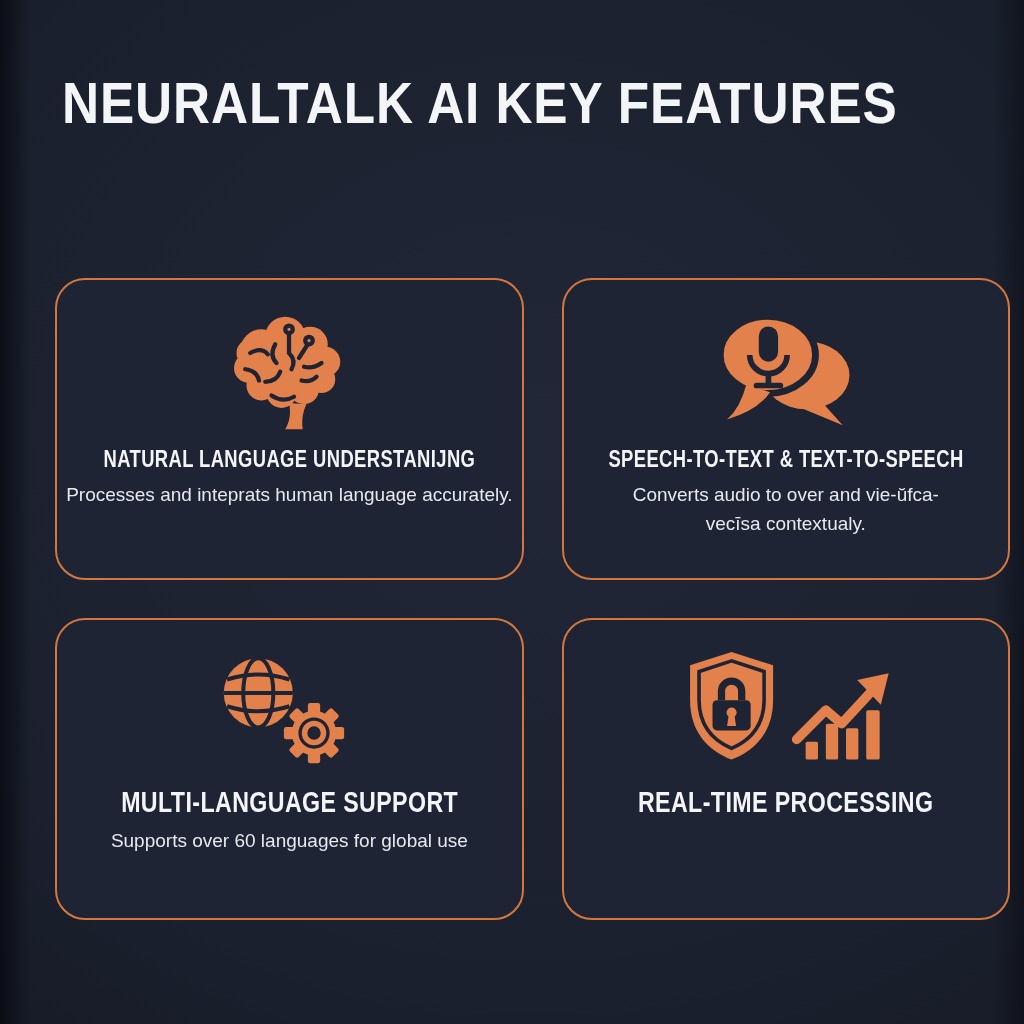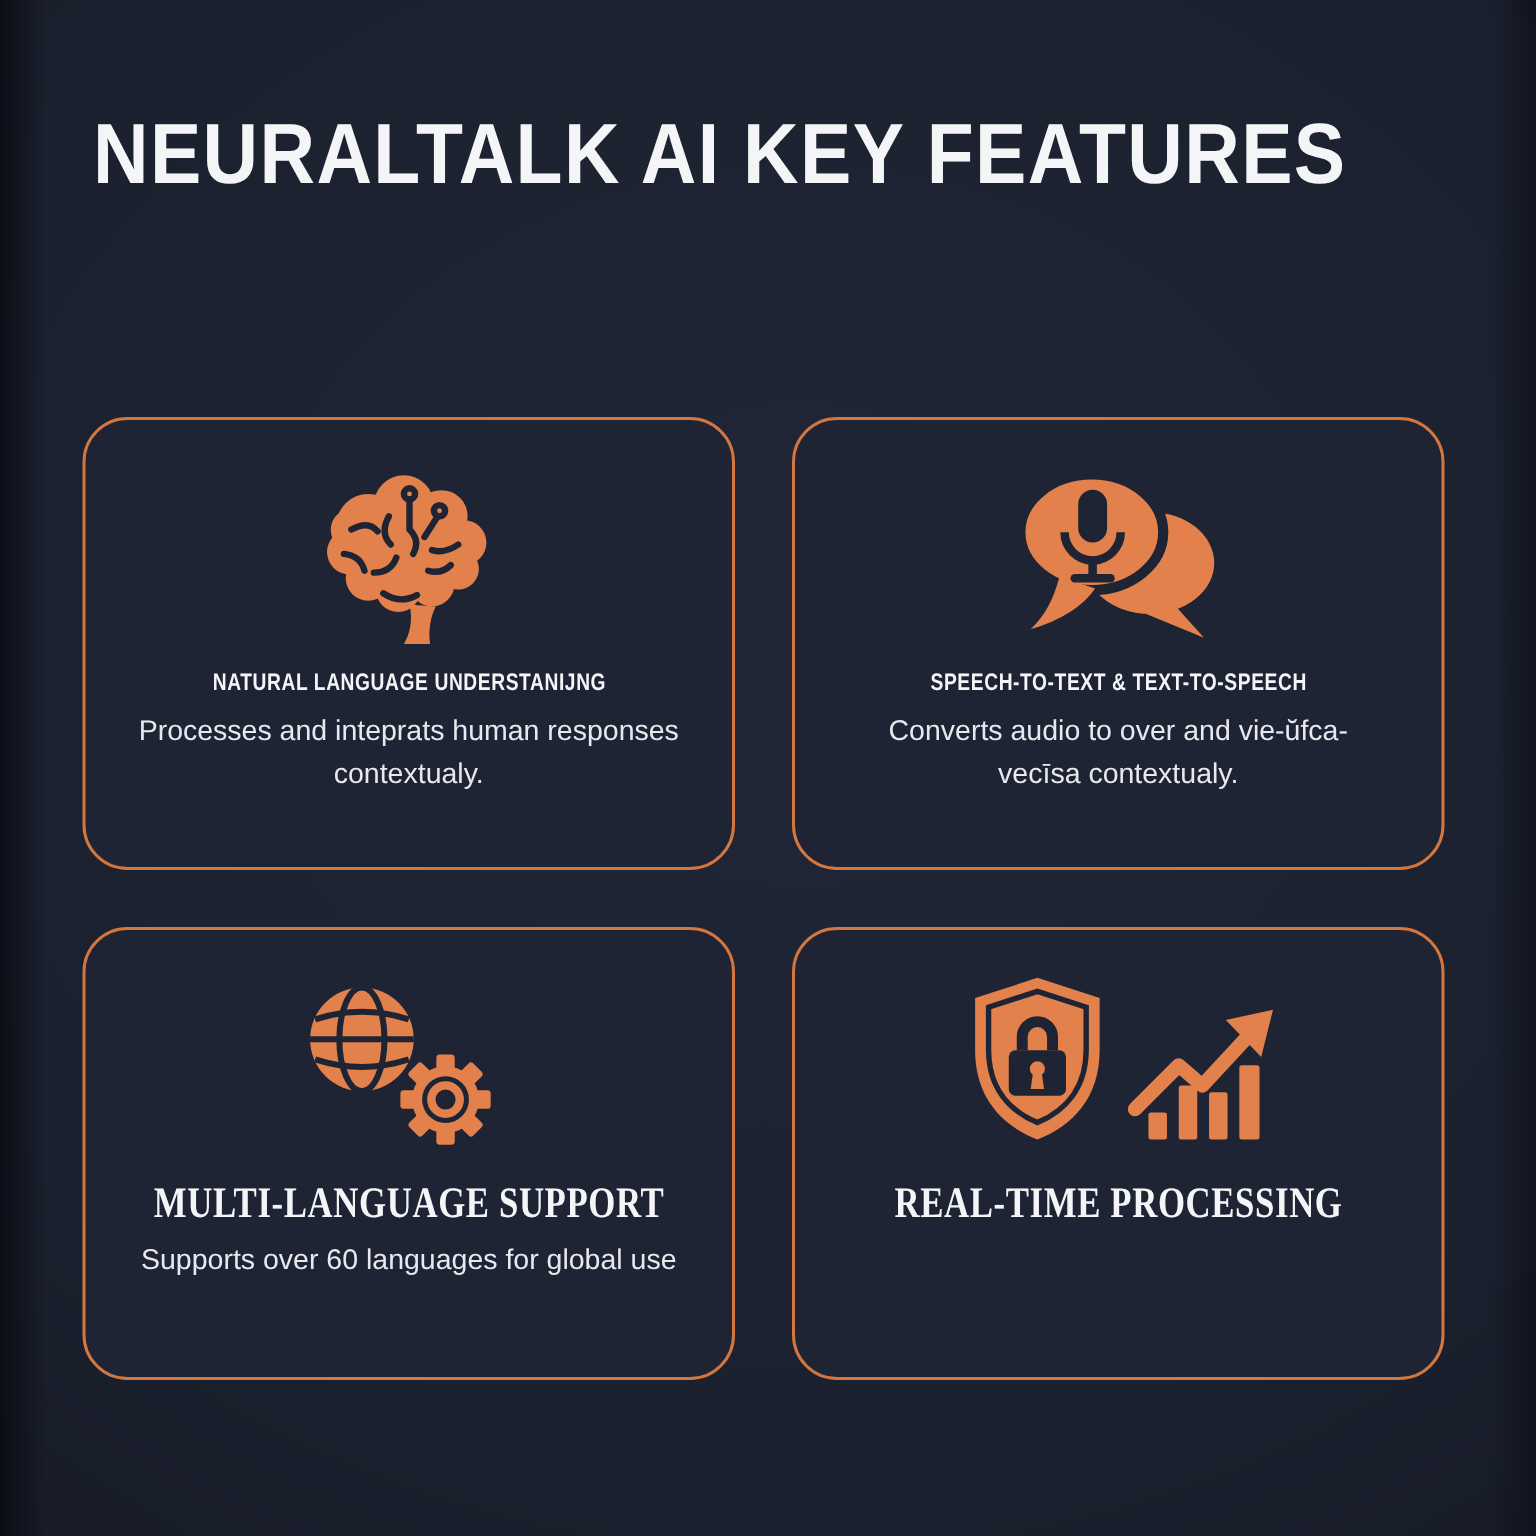--- a/index.html
+++ b/index.html
@@ -32,22 +32,22 @@
   }
   .card{
     border:2px solid var(--border-orange);
     border-radius:30px;
     background:var(--card-background);
     display:flex; flex-direction:column; align-items:center;
     padding-top:14px;
   }
   .icon-wrap{display:flex; align-items:center; justify-content:center; height:148px;}
   .card-title{color:var(--heading-text); font-weight:700; line-height:1; margin-top:6px; text-align:center;}
-  .t-md{font-size:16px;}
-  .t-lg{font-size:29px; font-family:Liberation Serif, serif;}
+  .t-md{font-size:23px;}
+  .t-lg{font-size:29px; }
   .cond{display:inline-block; transform:scaleX(.8); white-space:nowrap; letter-spacing:.5px;}
   .card-desc{
     color:var(--body-text); font-size:19px; font-weight:400;
     text-align:center; line-height:1.5; margin-top:10px;
   }
   .card-desc span{display:block;}
   svg{display:block;}
   .ofill{fill:var(--icon-orange);}
   .dfill{fill:var(--card-background);}
   .ostroke{stroke:var(--icon-orange);}
@@ -87,21 +87,21 @@
           <path d="M25 53 q9 1 11 9"></path>
           <path d="M41 63 q9 0 12 -8"></path>
           <path d="M49 33 q-5 9 1 15"></path>
           <path d="M46 74 q9 6 18 1"></path>
           <path d="M70 62 q7 2 12 -3"></path>
         </g>
       </svg>
     </div>
     <h2 class="card-title t-md"><span class="cond">NATURAL LANGUAGE UNDERSTANIJNG</span></h2>
     <p class="card-desc">
-        <span>Processes and inteprats human responses contextualy.</span>
+        <span>Processes and inteprats human language accurately.</span>
       </p>
   </section>
 
   <section class="card">
     <div class="icon-wrap">
       <svg width="150" height="127" viewBox="0 0 132 112">
         <g class="ofill">
           <ellipse cx="84" cy="62" rx="38" ry="30"></ellipse>
           <path d="M98 86 L116 106 L82 92 Z"></path>
         </g>

